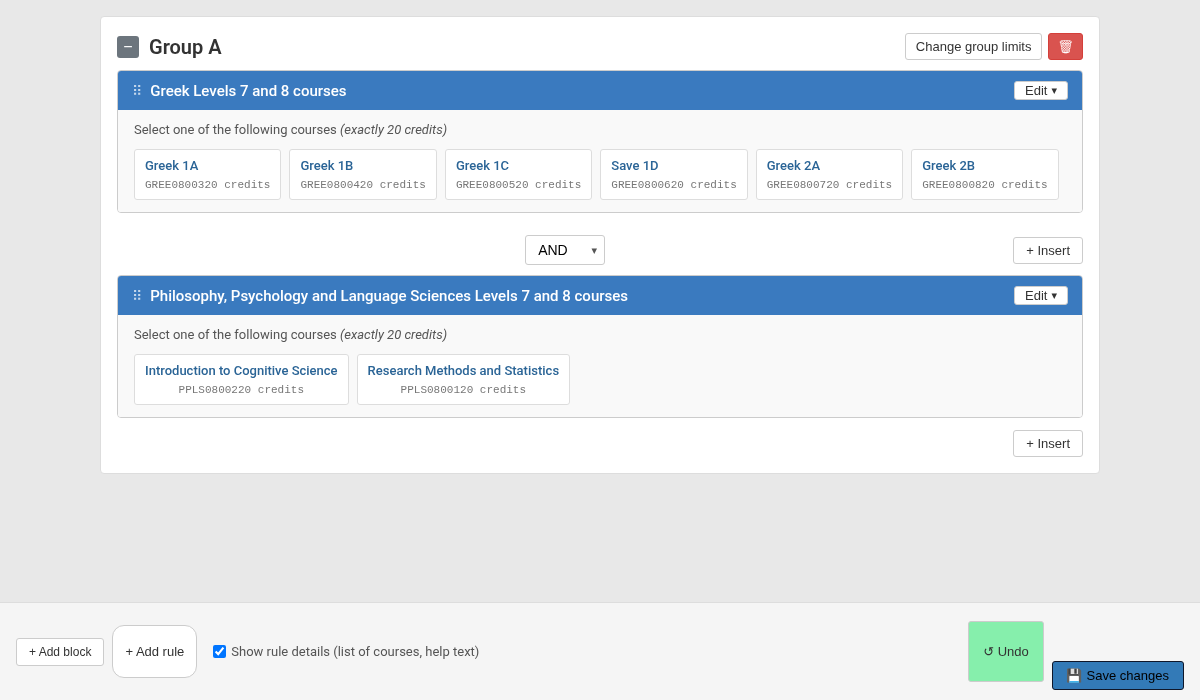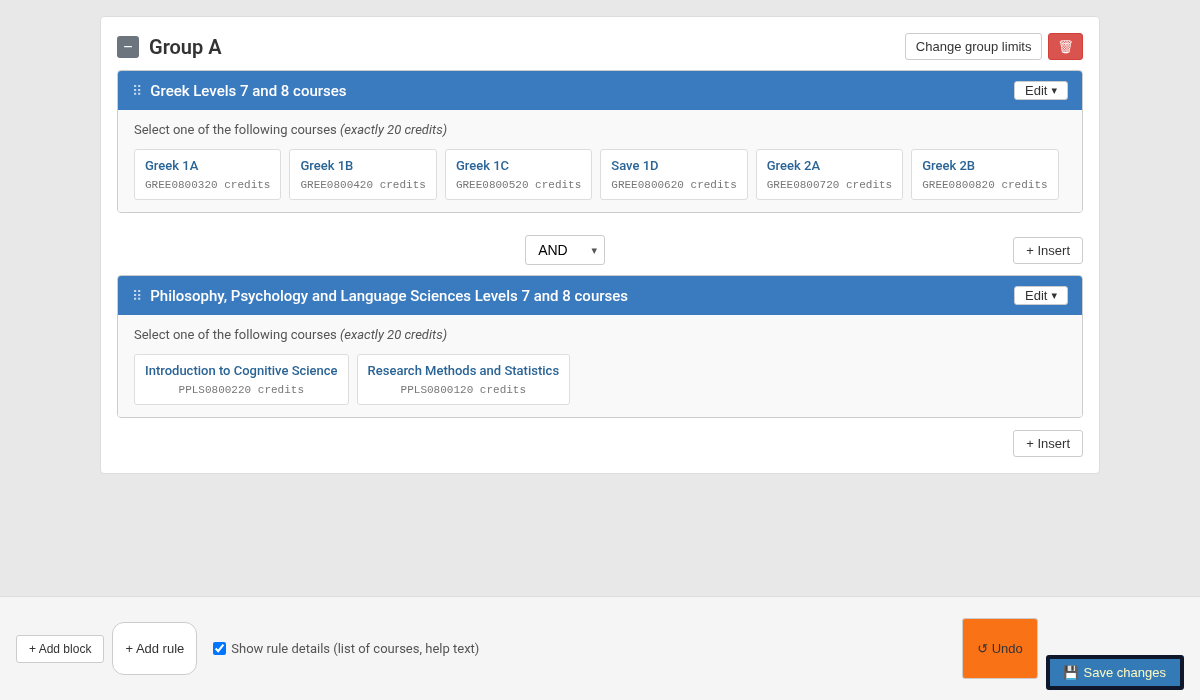--- a/index.html
+++ b/index.html
@@ -279,37 +279,37 @@
       font-size: 13px;
       color: #555;
       margin-left: 8px;
     }
 
     .spacer {
       flex: 1;
     }
 
     .btn-undo {
-      background: #f97316;
+      background: #86efac;
       border: 1px solid #ccc;
       border-radius: 3px;
       padding: 22px 14px;
       cursor: pointer;
       font-size: 13px;
       color: #333;
     }
 
     .btn-save {
       background: #337ab7;
-      border: 4px solid #0f172a;
+      border: 1px solid #0f172a;
       border-radius: 3px;
       padding: 6px 14px;
       cursor: pointer;
       font-size: 13px;
-      color: #fef9c3;
+      color: #000000;
       margin-top: 48px;
     }
 
     .chevron-down {
       font-size: 11px;
     }
   </style>
 </head>
 <body>
 

